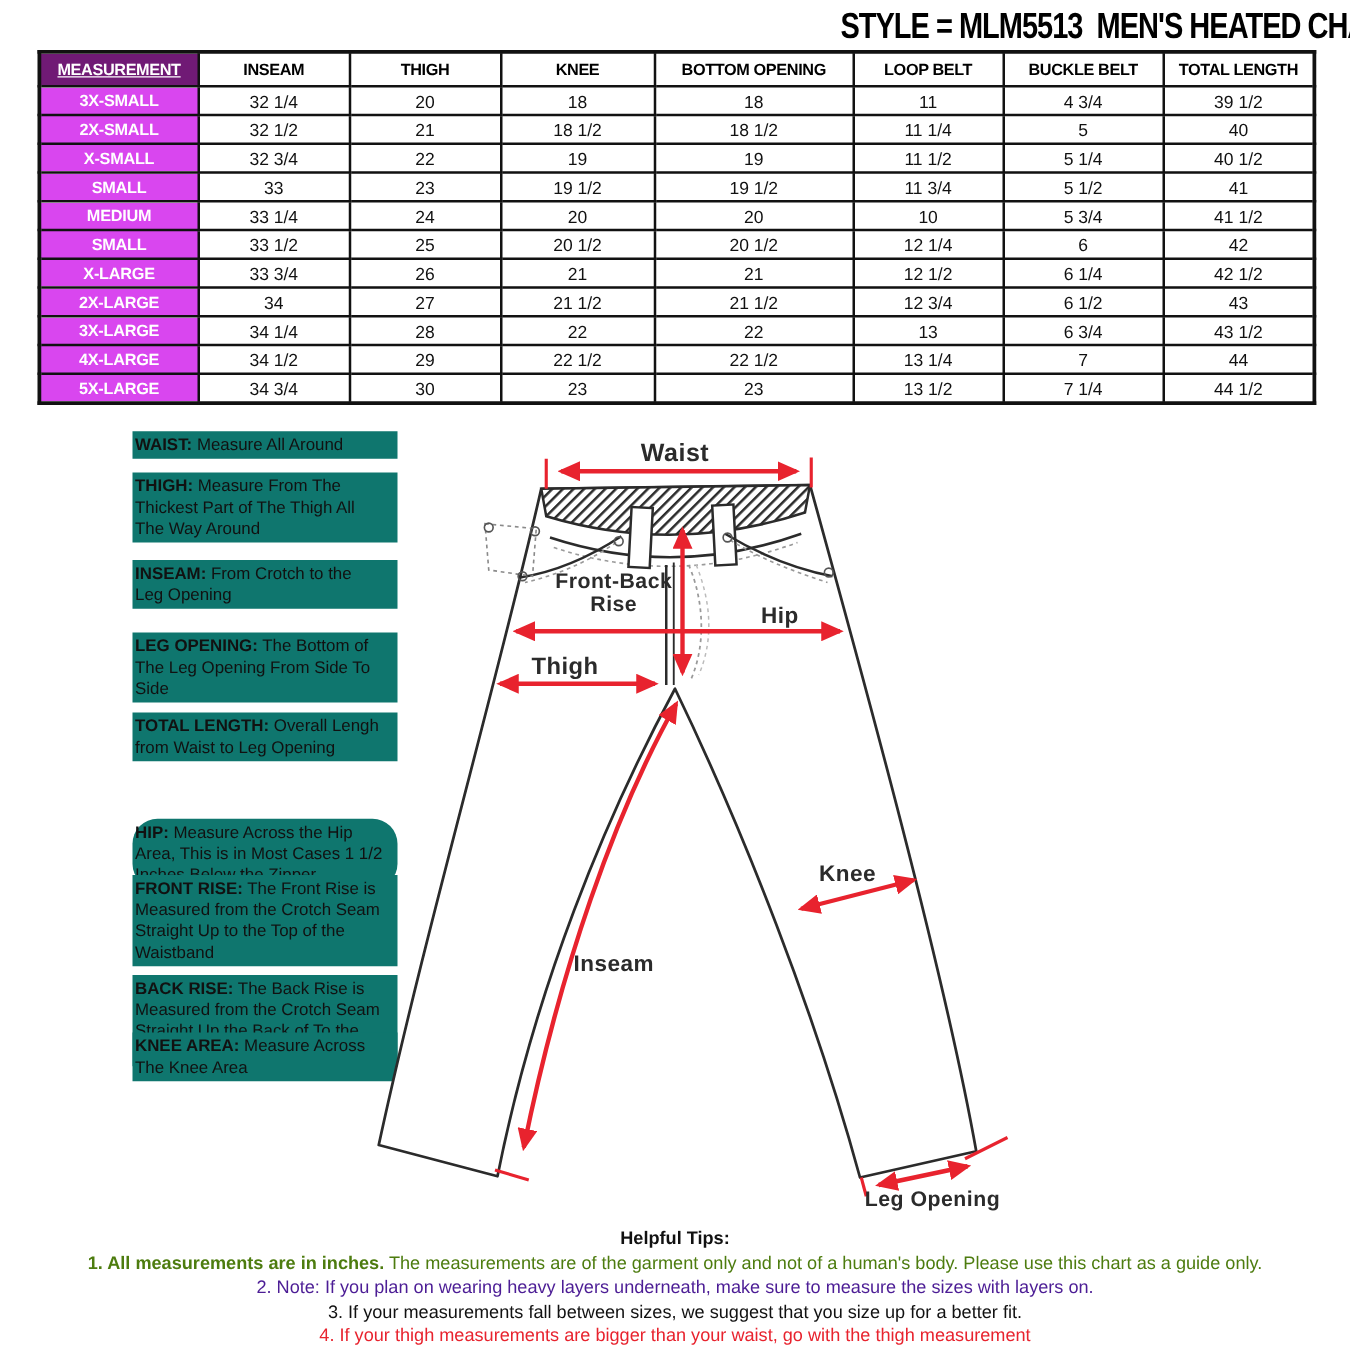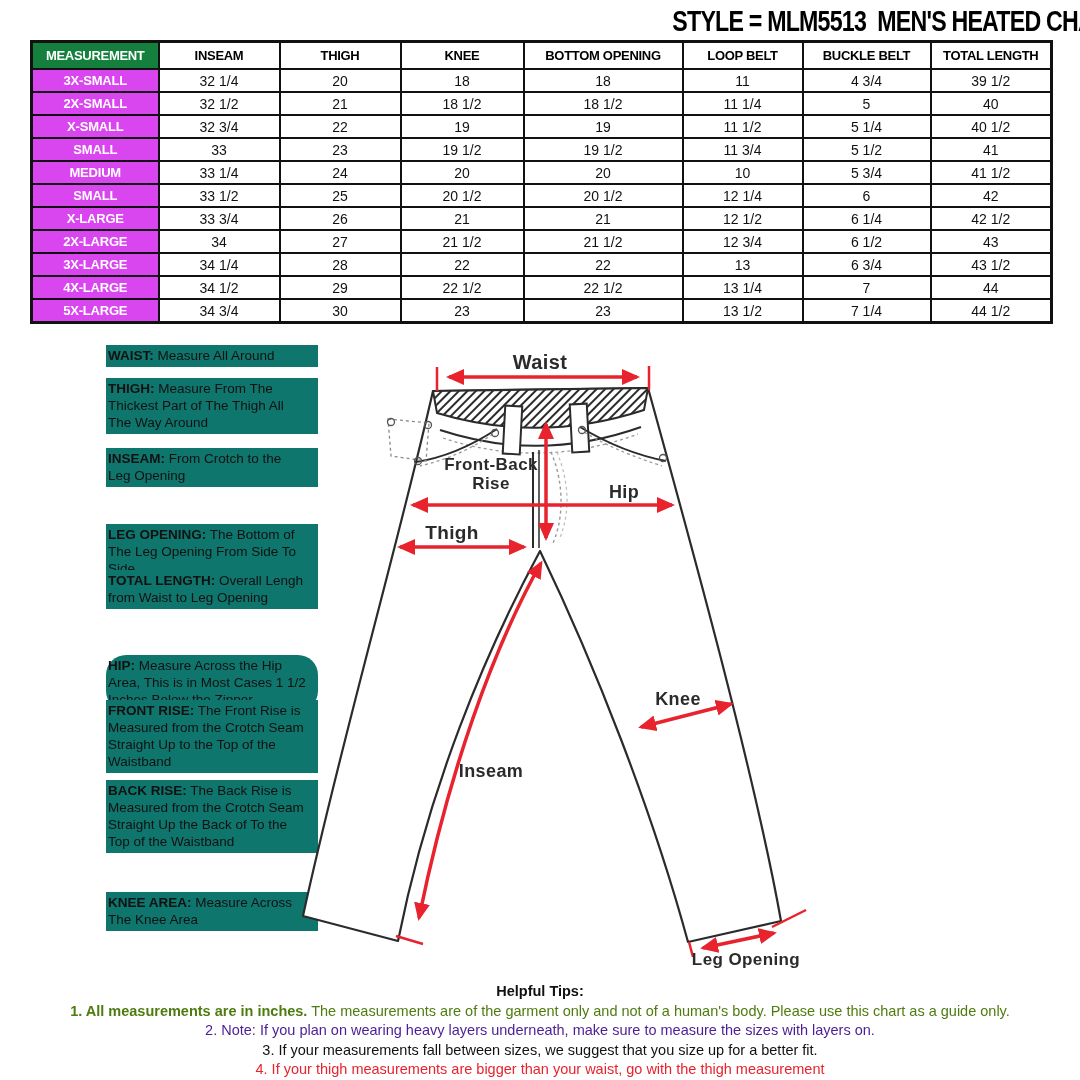--- a/index.html
+++ b/index.html
@@ -21,21 +21,21 @@
     border:3px solid #111;
   }
   .size-table th,.size-table td{
     border:2px solid #111;text-align:center;vertical-align:middle;
     padding:0;overflow:hidden;white-space:nowrap;
   }
   .size-table thead th{height:25px;font-size:13px;font-weight:700;letter-spacing:-0.3px;color:#000;}
   .size-table tbody th.size-cell{
     background:#d946ef;color:#ffffff;font-weight:700;font-size:13px;height:21px;letter-spacing:-0.2px;
   }
-  .size-table thead th.size-cell{background:#15803d;color:#ffffff;}
+  .size-table thead th.size-cell{background:#701a75;color:#ffffff;text-decoration:underline;}
   .size-table tbody td{font-size:14px;height:21px;color:#111;}
   
   .definitions{position:absolute;left:106px;top:0;width:200px;}
   .def-block{
     position:absolute;left:0;width:198px;background:#0f766e;
     font-size:13.5px;line-height:17px;color:#111;padding:2px 12px 3px 2px;
   }
   .def-term{font-weight:700;}
   
   .diagram{position:absolute;left:278px;top:342px;}
@@ -189,26 +189,26 @@
         <td>7 1/4</td>
         <td>44 1/2</td>
       </tr>
     </tbody>
 </table>
 
 <div class="definitions">
     <div class="def-block" style="top: 345px;"><span class="def-term">WAIST:</span><span> Measure All Around</span></div>
     <div class="def-block" style="top: 378px;"><span class="def-term">THIGH:</span><span> Measure From The Thickest Part of The Thigh All The Way Around</span></div>
     <div class="def-block" style="top: 448px;"><span class="def-term">INSEAM:</span><span> From Crotch to the Leg Opening</span></div>
-    <div class="def-block" style="top: 524px;"><span class="def-term">LEG OPENING:</span><span> The Bottom of The Leg Opening From Side To Side</span></div>
+    <div class="def-block" style="top: 506px;"><span class="def-term">LEG OPENING:</span><span> The Bottom of The Leg Opening From Side To Side</span></div>
     <div class="def-block" style="top: 570px;"><span class="def-term">TOTAL LENGTH:</span><span> Overall Lengh from Waist to Leg Opening</span></div>
     <div class="def-block" style="top: 655px; border-radius: 20px;"><span class="def-term">HIP:</span><span> Measure Across the Hip Area, This is in Most Cases 1 1/2 Inches Below the Zipper</span></div>
     <div class="def-block" style="top: 700px;"><span class="def-term">FRONT RISE:</span><span> The Front Rise is Measured from the Crotch Seam Straight Up to the Top of the Waistband</span></div>
     <div class="def-block" style="top: 780px;"><span class="def-term">BACK RISE:</span><span> The Back Rise is Measured from the Crotch Seam Straight Up the Back of To the Top of the Waistband</span></div>
-    <div class="def-block" style="top: 892px;"><span class="def-term">KNEE AREA:</span><span> Measure Across The Knee Area</span></div>
+    <div class="def-block" style="top: 826px;"><span class="def-term">KNEE AREA:</span><span> Measure Across The Knee Area</span></div>
   </div>
 
 <svg class="diagram" width="604" height="642" viewBox="278 342 604 642" xmlns="http://www.w3.org/2000/svg">
   <defs>
     <pattern id="hatch" patternUnits="userSpaceOnUse" width="6" height="6" patternTransform="rotate(45)">
       <rect width="6" height="6" fill="#ffffff"></rect>
       <line x1="1" y1="0" x2="1" y2="6" stroke="#2b2b2b" stroke-width="2"></line>
     </pattern>
     <marker id="ah" markerUnits="userSpaceOnUse" markerWidth="18" markerHeight="16" refX="15" refY="8" orient="auto-start-reverse">
       <path d="M0,0 L18,8 L0,16 Z" fill="#e8232e"></path>

